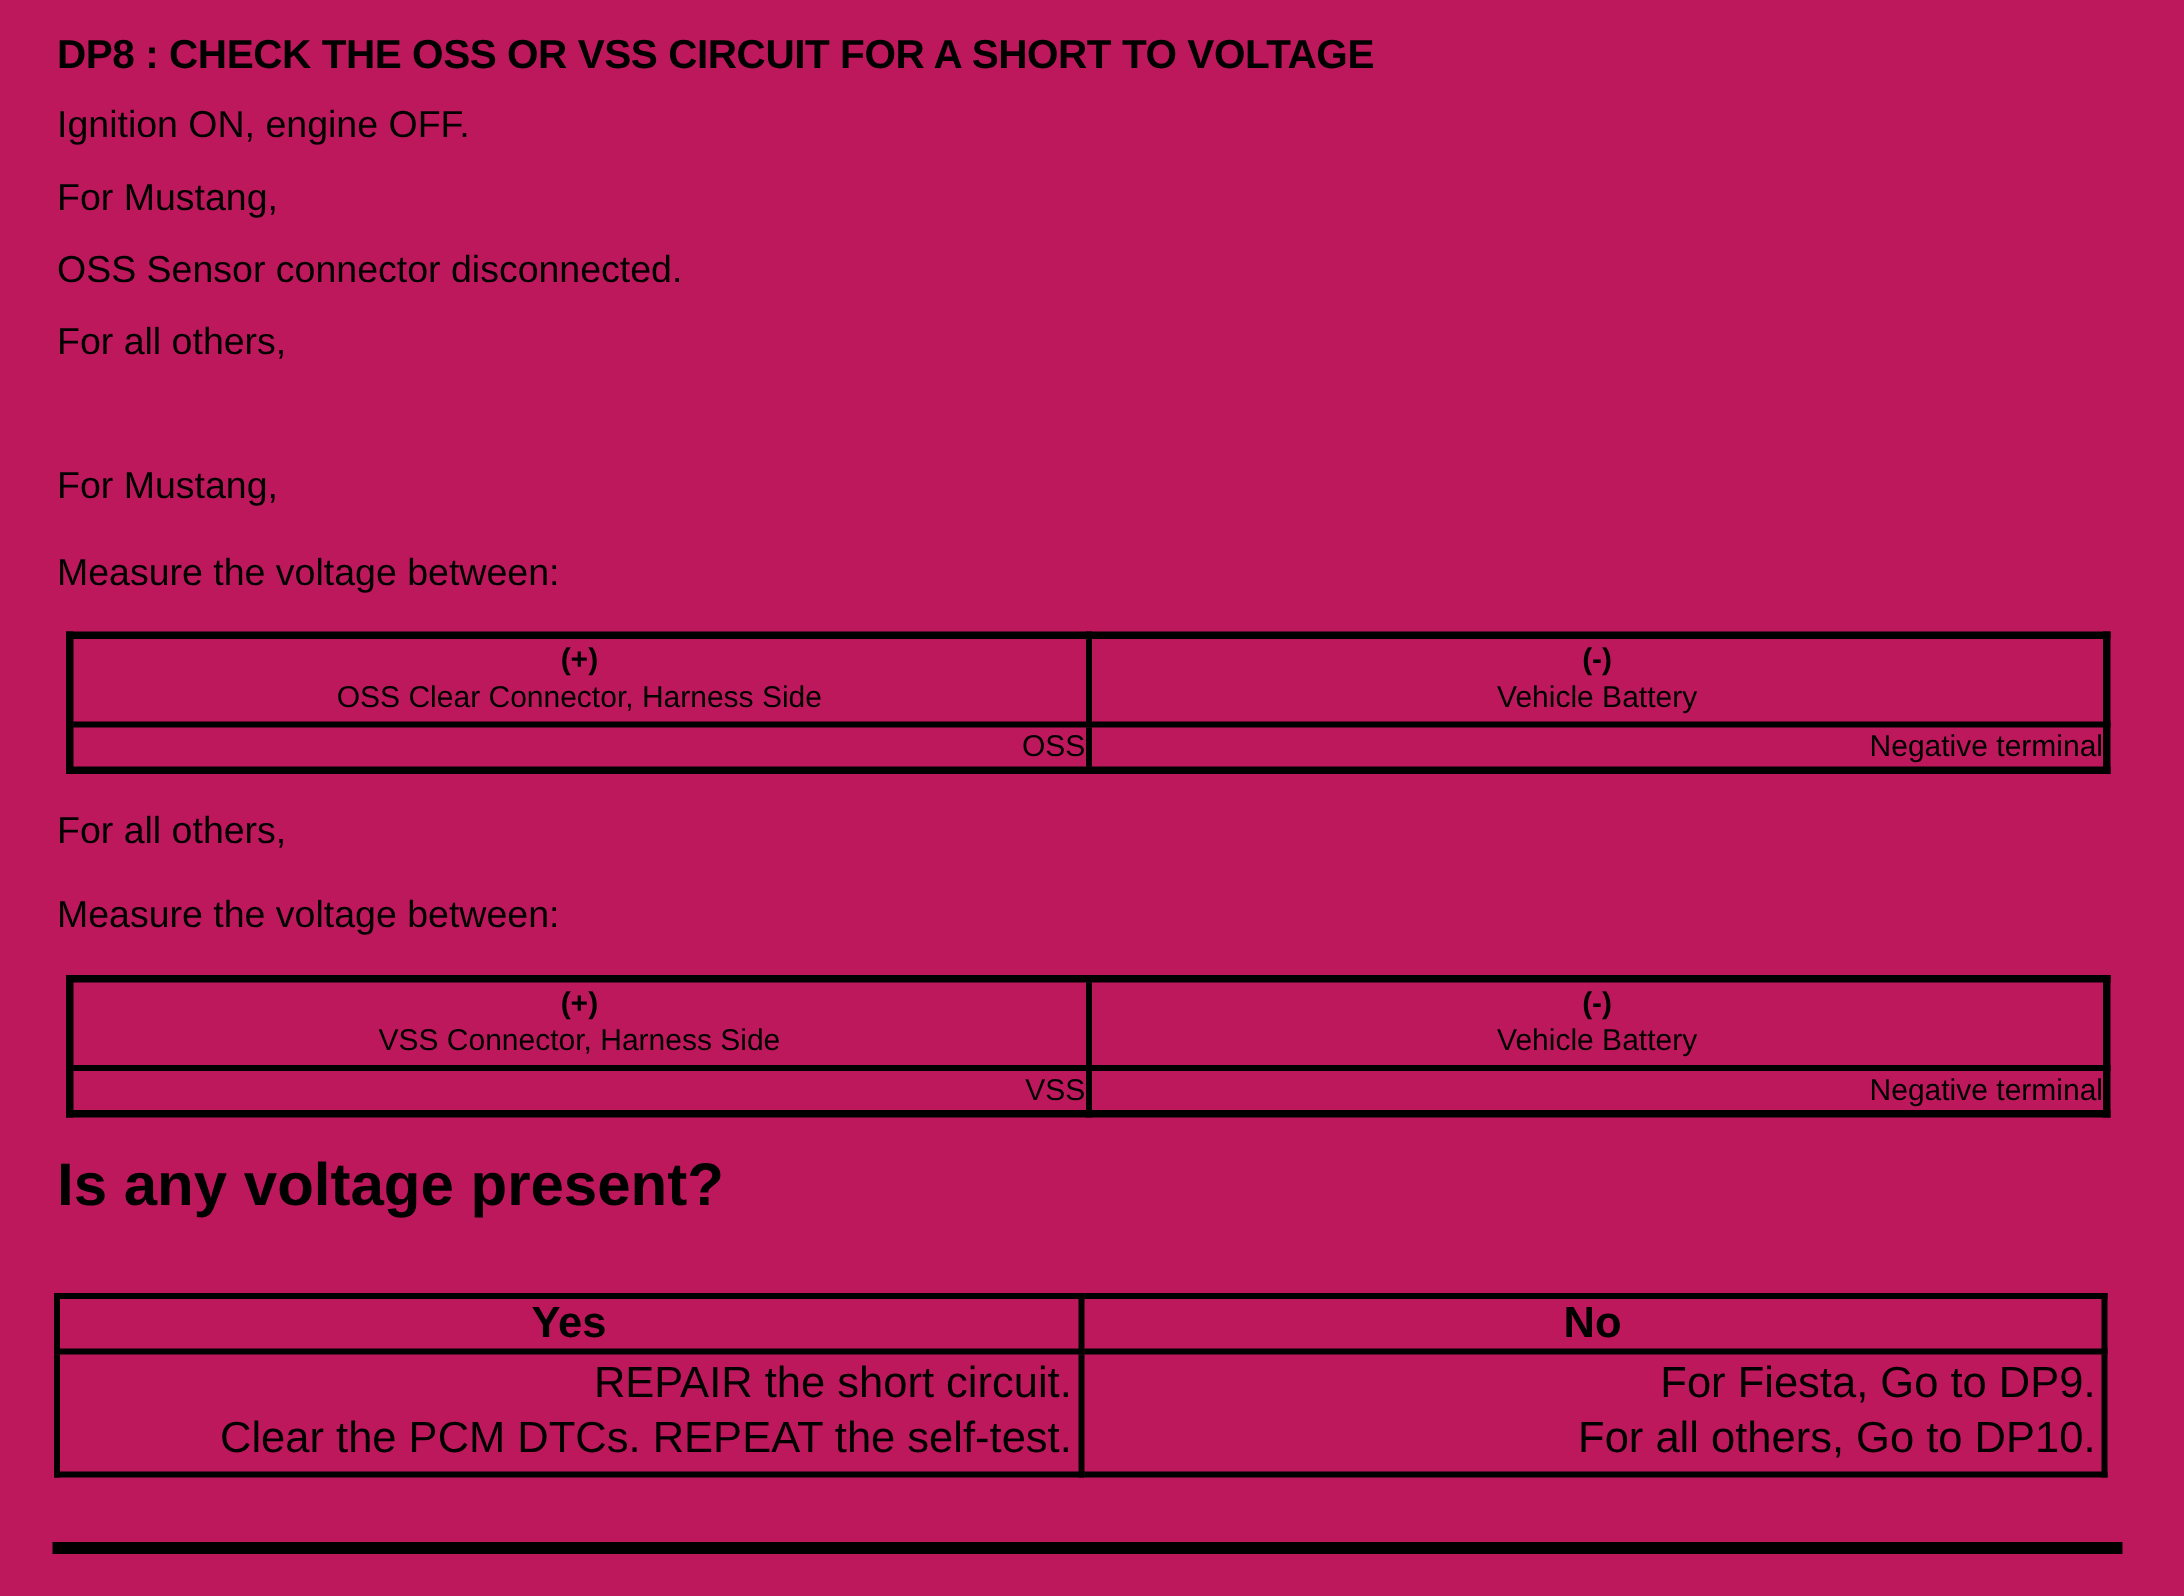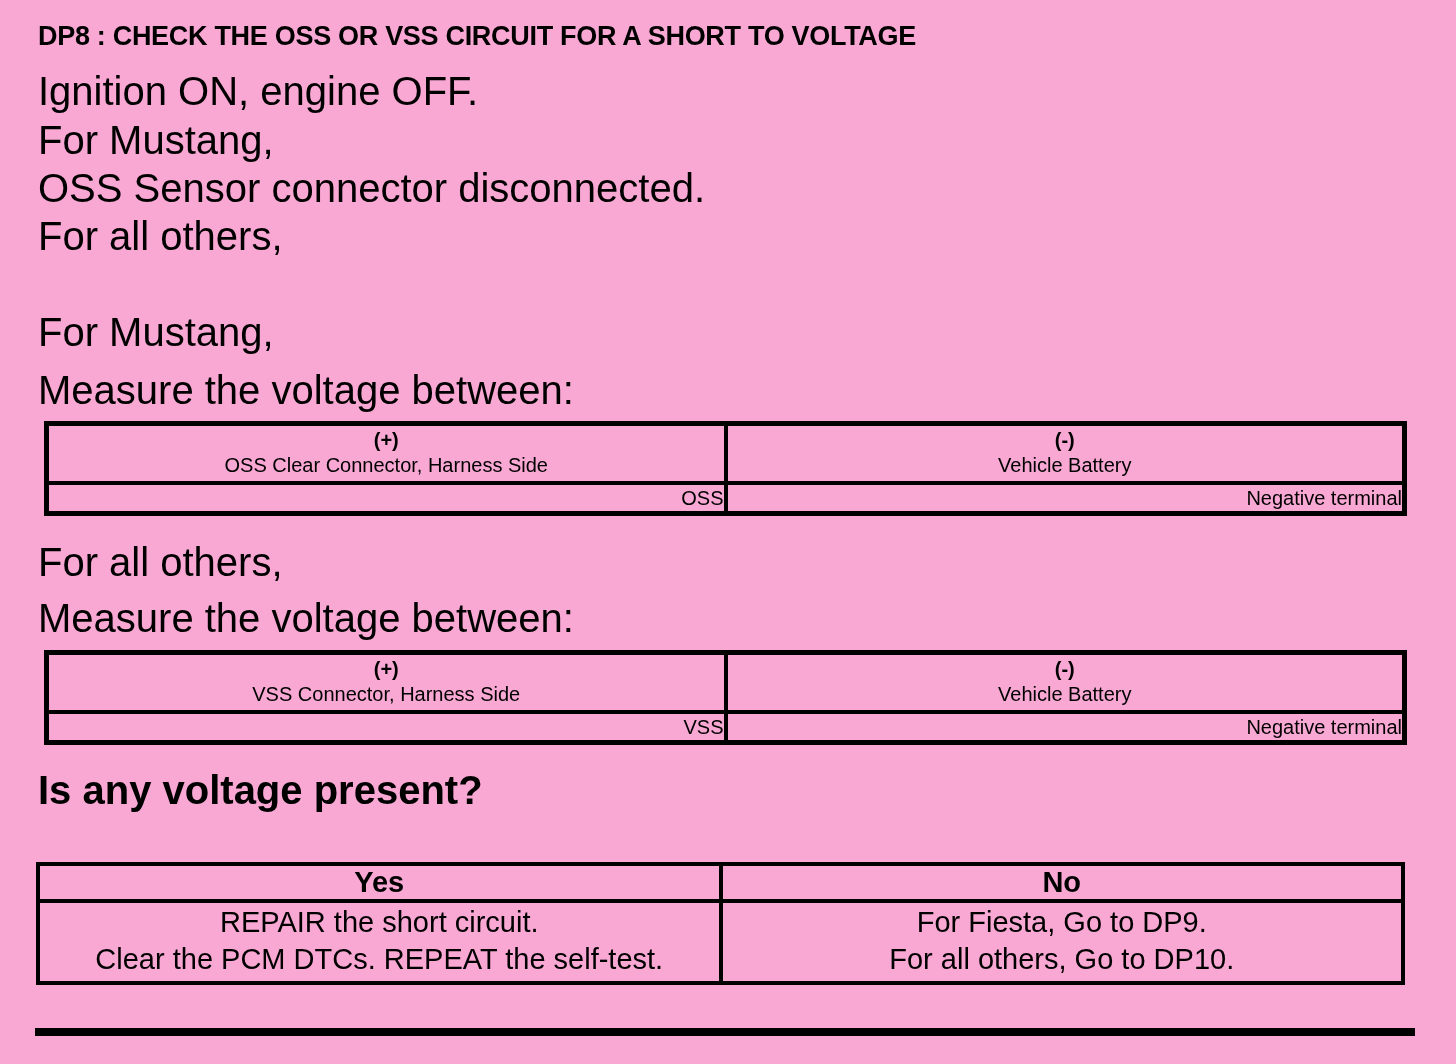--- a/index.html
+++ b/index.html
@@ -4,39 +4,39 @@
 <style>
   html, body {
     margin: 0;
     padding: 0;
     background: #ffffff;
   }
   .doc {
     position: relative;
     width: 1456px;
     height: 1064px;
-    background: #f9a8d4;
+    background: #be185d;
     color: #000000;
     font-family: "Liberation Sans", sans-serif;
     overflow: hidden;
   }
   .title {
     position: absolute;
     left: 38px;
     top: 21px;
     margin: 0;
     font-size: 27px;
     font-weight: bold;
     letter-spacing: -0.3px;
     white-space: nowrap;
   }
   .line {
     position: absolute;
     left: 38px;
-    font-size: 40px;
+    font-size: 25px;
     white-space: nowrap;
   }
   .question {
     position: absolute;
     left: 38px;
     top: 768px;
     font-size: 40px;
     font-weight: bold;
     white-space: nowrap;
   }
@@ -82,21 +82,21 @@
     border: 4px solid #000;
     font-size: 29px;
     font-weight: bold;
     text-align: center;
     height: 33px;
     padding: 0;
   }
   .decision-table td {
     border: 4px solid #000;
     font-size: 29px;
-    text-align: center;
+    text-align: right;
     vertical-align: top;
     padding: 1px 4px 3px 4px;
   }
   .decision-table td div {
     line-height: 37px;
     white-space: nowrap;
   }
   .bottom-rule {
     position: absolute;
     left: 35px;

